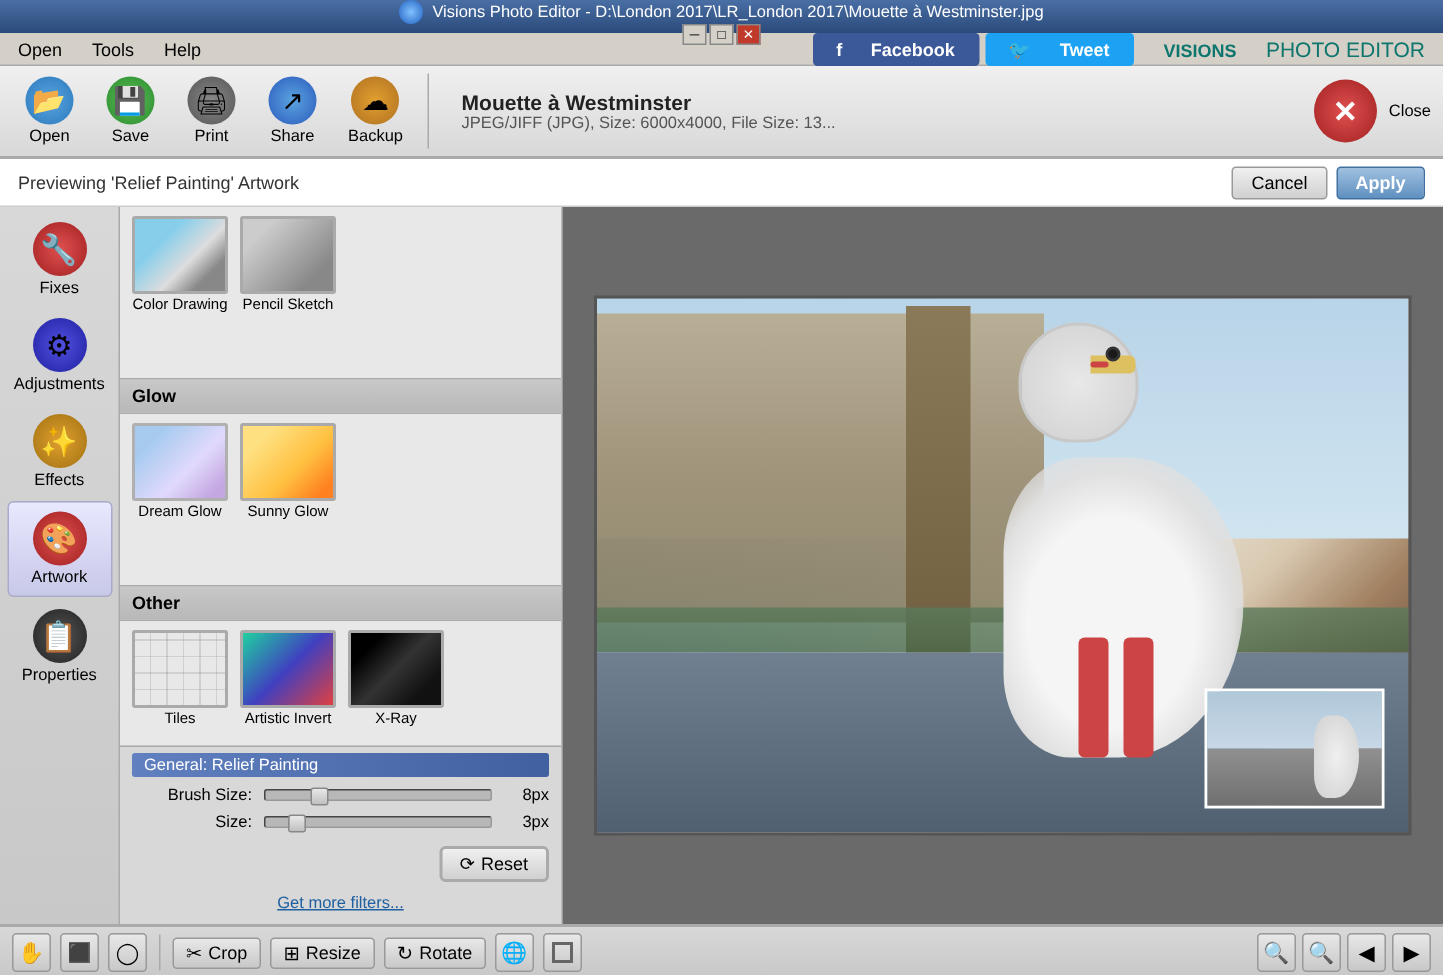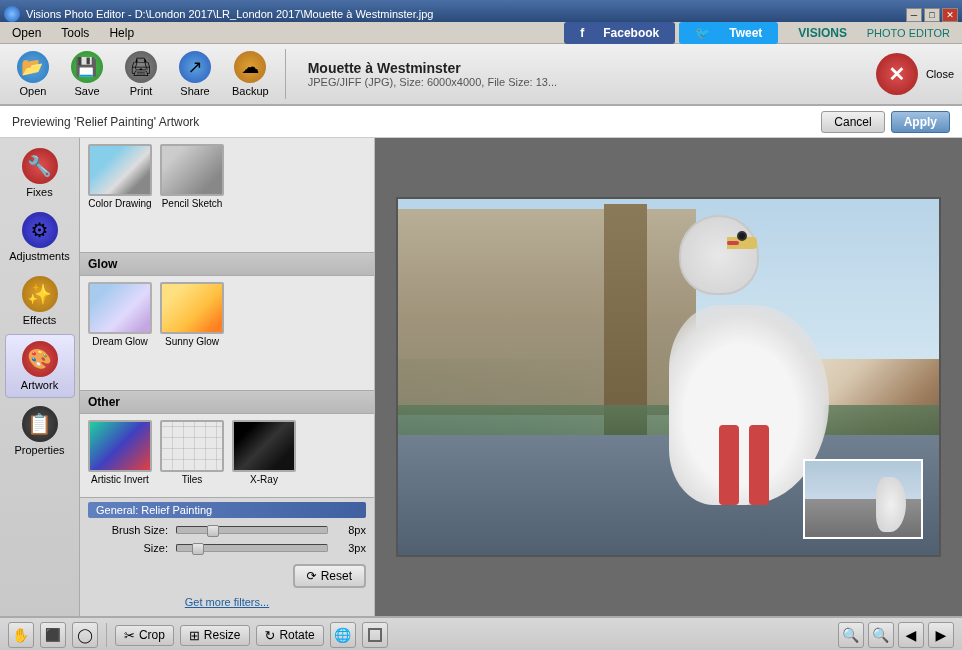--- a/index.html
+++ b/index.html
@@ -1,19 +1,19 @@
 <!DOCTYPE html>
 <html><head>
   <meta charset="utf-8">
   <style>
     * { box-sizing: border-box; margin: 0; padding: 0; }
     body { font-family: 'Segoe UI', Tahoma, sans-serif; font-size: 12px; background: #d4d0c8; overflow: hidden; width: 962px; height: 650px; }
 
     
-    #titlebar { background: linear-gradient(to bottom, #4a6fa5, #2a4a7a); height: 22px; display: flex; align-items: flex-end; padding: 0 4px; color: white; font-size: 11px; }
+    #titlebar { background: linear-gradient(to bottom, #4a6fa5, #2a4a7a); height: 22px; display: flex; align-items: center; padding: 0 4px; color: white; font-size: 11px; flex-direction: column; }
     #titlebar .title { flex: 1; display: flex; align-items: center; gap: 6px; }
     #titlebar .win-btns { display: flex; gap: 2px; }
     #titlebar .win-btn { width: 16px; height: 14px; background: #d4d0c8; border: 1px solid #888; font-size: 9px; display: flex; align-items: center; justify-content: center; cursor: pointer; color: black; }
     #titlebar .win-btn.close { background: #c0392b; color: white; }
 
     
     #menubar { background: #d4d0c8; border-bottom: 1px solid #aaa; height: 22px; display: flex; align-items: center; padding: 0 4px; gap: 4px; }
     #menubar span { padding: 2px 8px; cursor: pointer; font-size: 12px; }
     .social-btns { margin-left: auto; display: flex; gap: 4px; align-items: center; }
     .social-btn { padding: 2px 8px; border-radius: 3px; font-size: 11px; font-weight: bold; color: white; cursor: pointer; display: flex; align-items: center; gap: 3px; }
@@ -134,21 +134,21 @@
     <div class="social-btn fb-btn">
       <span>f</span>
       <span>Facebook</span>
     </div>
     <div class="social-btn tw-btn">
       <span>🐦</span>
       <span>Tweet</span>
     </div>
     <div class="visions-logo">
       <span>VISIONS</span>
-      <span style="font-size:11px;font-weight:normal;">PHOTO EDITOR</span>
+      <span style="font-size:14px;font-weight:normal;">PHOTO EDITOR</span>
     </div>
   </div>
 </div>
 
 <div id="toolbar">
   <div class="tool-btn">
     <div class="tool-icon open-icon">📂</div>
     <span class="tool-label">Open</span>
   </div>
   <div class="tool-btn">
@@ -235,26 +235,26 @@
               <div class="filter-thumb thumb-sunny"></div>
               <span class="filter-name">Sunny Glow</span>
             </div>
           </div>
         </div>
 
         <div class="filter-section">
           <div class="filter-section-header">Other</div>
           <div class="filter-grid">
             <div class="filter-item">
+              <div class="filter-thumb thumb-tiles"></div>
+              <span class="filter-name">Tiles</span>
+            </div>
+            <div class="filter-item">
               <div class="filter-thumb thumb-artinv"></div>
               <span class="filter-name">Artistic Invert</span>
-            </div>
-            <div class="filter-item">
-              <div class="filter-thumb thumb-tiles"></div>
-              <span class="filter-name">Tiles</span>
             </div>
             <div class="filter-item">
               <div class="filter-thumb thumb-xray"></div>
               <span class="filter-name">X-Ray</span>
             </div>
           </div>
         </div>
 
         <div class="filter-section">
           <div class="filter-section-header">Painting</div>

